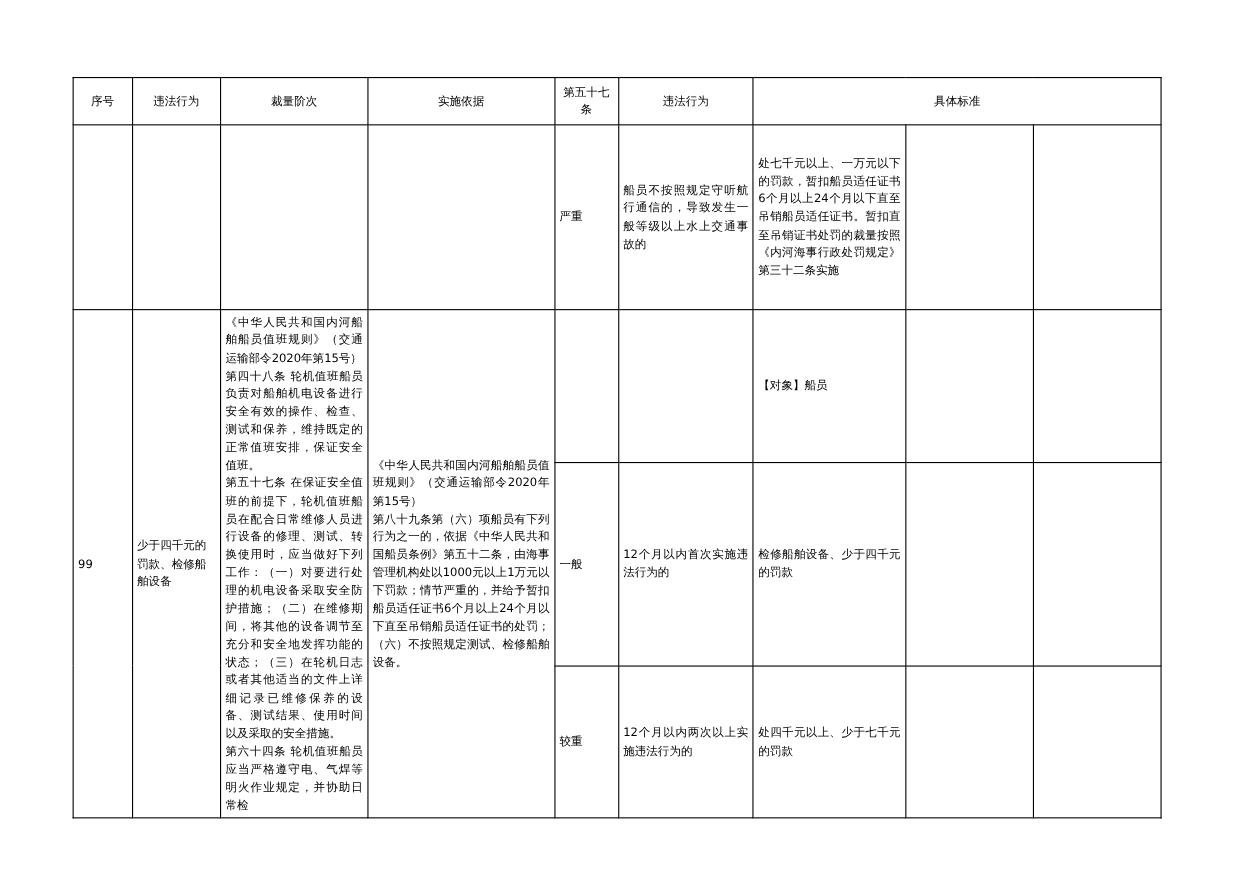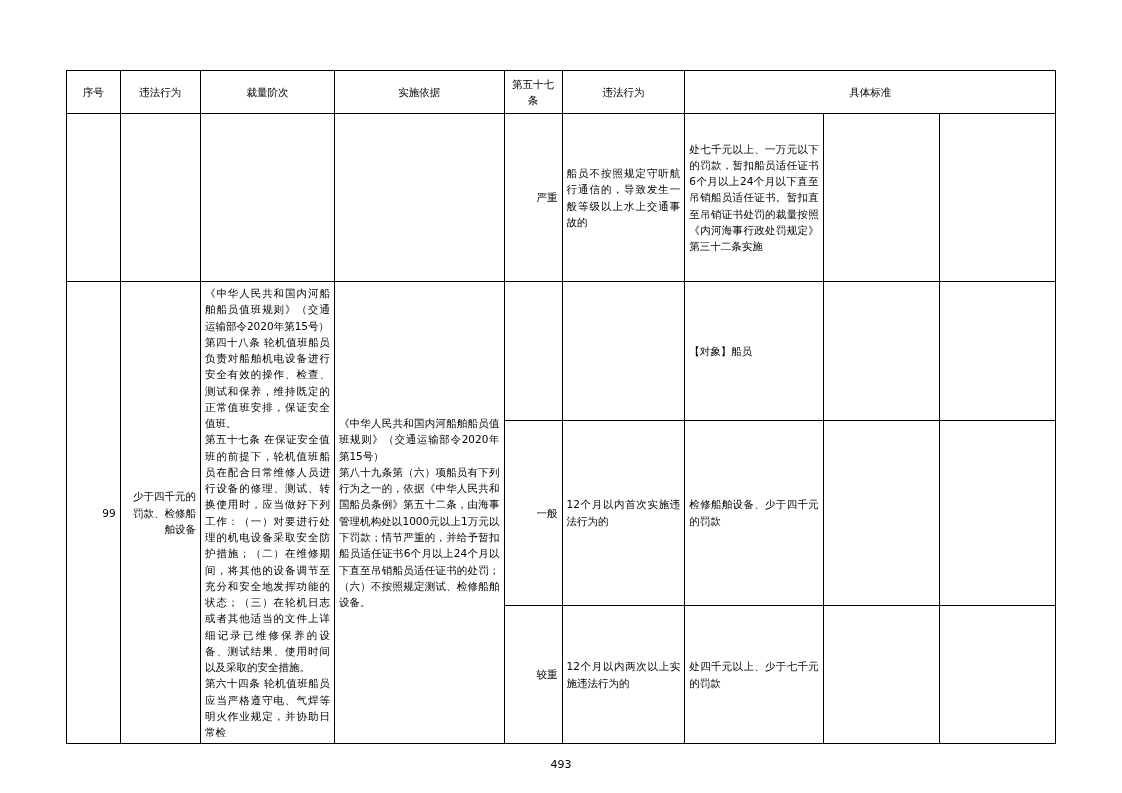--- a/index.html
+++ b/index.html
@@ -47,21 +47,21 @@
   .c-act { width: 72px; text-align: center; }
   .c-basis { width: 120px; }
   .c-impl { width: 152px; }
   .c-level { width: 52px; text-align: center; }
   .c-cond { width: 110px; }
   .c-std { width: 124px; }
   .c-x1 { width: 104px; }
   .c-x2 { width: 104px; }
 
   .just { text-align: justify; text-justify: inter-ideograph; }
-  .ctr { text-align: right; }
+  .ctr { text-align: left; }
 
   .basis-cell {
     font-size: 10.5px;
     line-height: 1.6;
     vertical-align: top;
     padding: 6px 5px;
   }
   .impl-cell {
     font-size: 10.5px;
     line-height: 1.6;
@@ -164,15 +164,14 @@
       <tr class="r4">
         <td class="ctr">较重</td>
         <td class="cond-cell just">12个月以内两次以上实施违法行为的</td>
         <td class="std-cell just">处四千元以上、少于七千元的罚款</td>
         <td></td>
         <td></td>
       </tr>
     </tbody>
   </table>
 
-  <div class="page-number">493</div>
 
 </div>
 
 </body></html>

